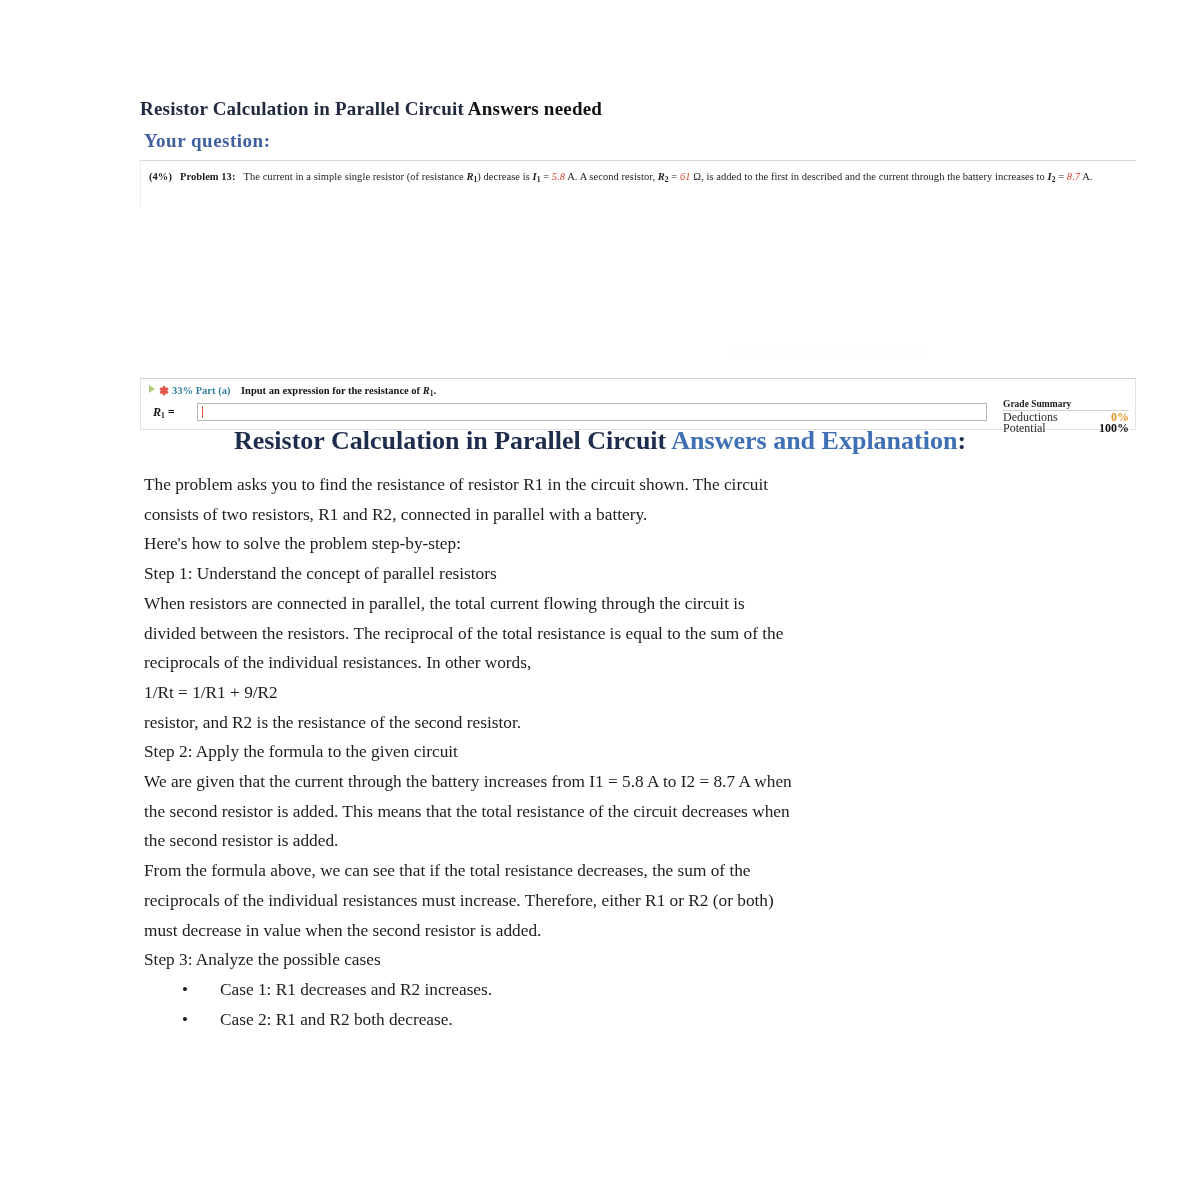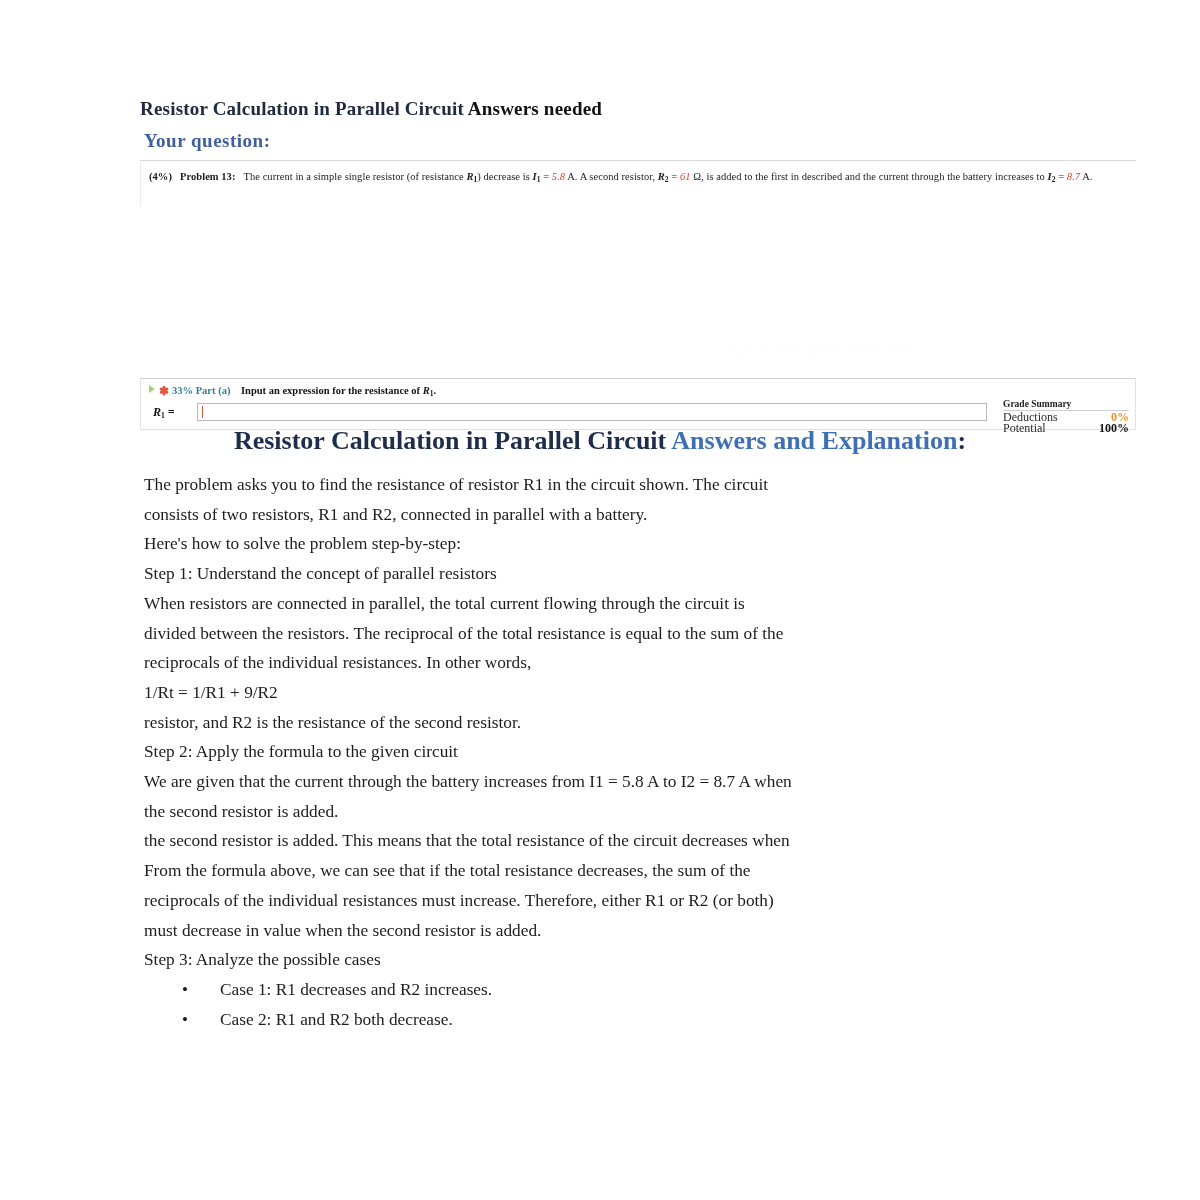--- a/index.html
+++ b/index.html
@@ -321,22 +321,22 @@
     <p>consists of two resistors, R1 and R2, connected in parallel with a battery.</p>
     <p>Here's how to solve the problem step-by-step:</p>
     <p>Step 1: Understand the concept of parallel resistors</p>
     <p>When resistors are connected in parallel, the total current flowing through the circuit is</p>
     <p>divided between the resistors. The reciprocal of the total resistance is equal to the sum of the</p>
     <p>reciprocals of the individual resistances. In other words,</p>
     <p>1/Rt = 1/R1 + 9/R2</p>
     <p>resistor, and R2 is the resistance of the second resistor.</p>
     <p>Step 2: Apply the formula to the given circuit</p>
     <p>We are given that the current through the battery increases from I1 = 5.8 A to I2 = 8.7 A when</p>
+    <p>the second resistor is added. This means that the total resistance of the circuit decreases when</p>
     <p>the second resistor is added.</p>
-    <p>the second resistor is added. This means that the total resistance of the circuit decreases when</p>
     <p>From the formula above, we can see that if the total resistance decreases, the sum of the</p>
     <p>reciprocals of the individual resistances must increase. Therefore, either R1 or R2 (or both)</p>
     <p>must decrease in value when the second resistor is added.</p>
     <p>Step 3: Analyze the possible cases</p>
     <ul class="bullets">
       <li><span class="dot">•</span><span>Case 1: R1 decreases and R2 increases.</span></li>
       <li><span class="dot">•</span><span>Case 2: R1 and R2 both decrease.</span></li>
     </ul>
   </div>
 

